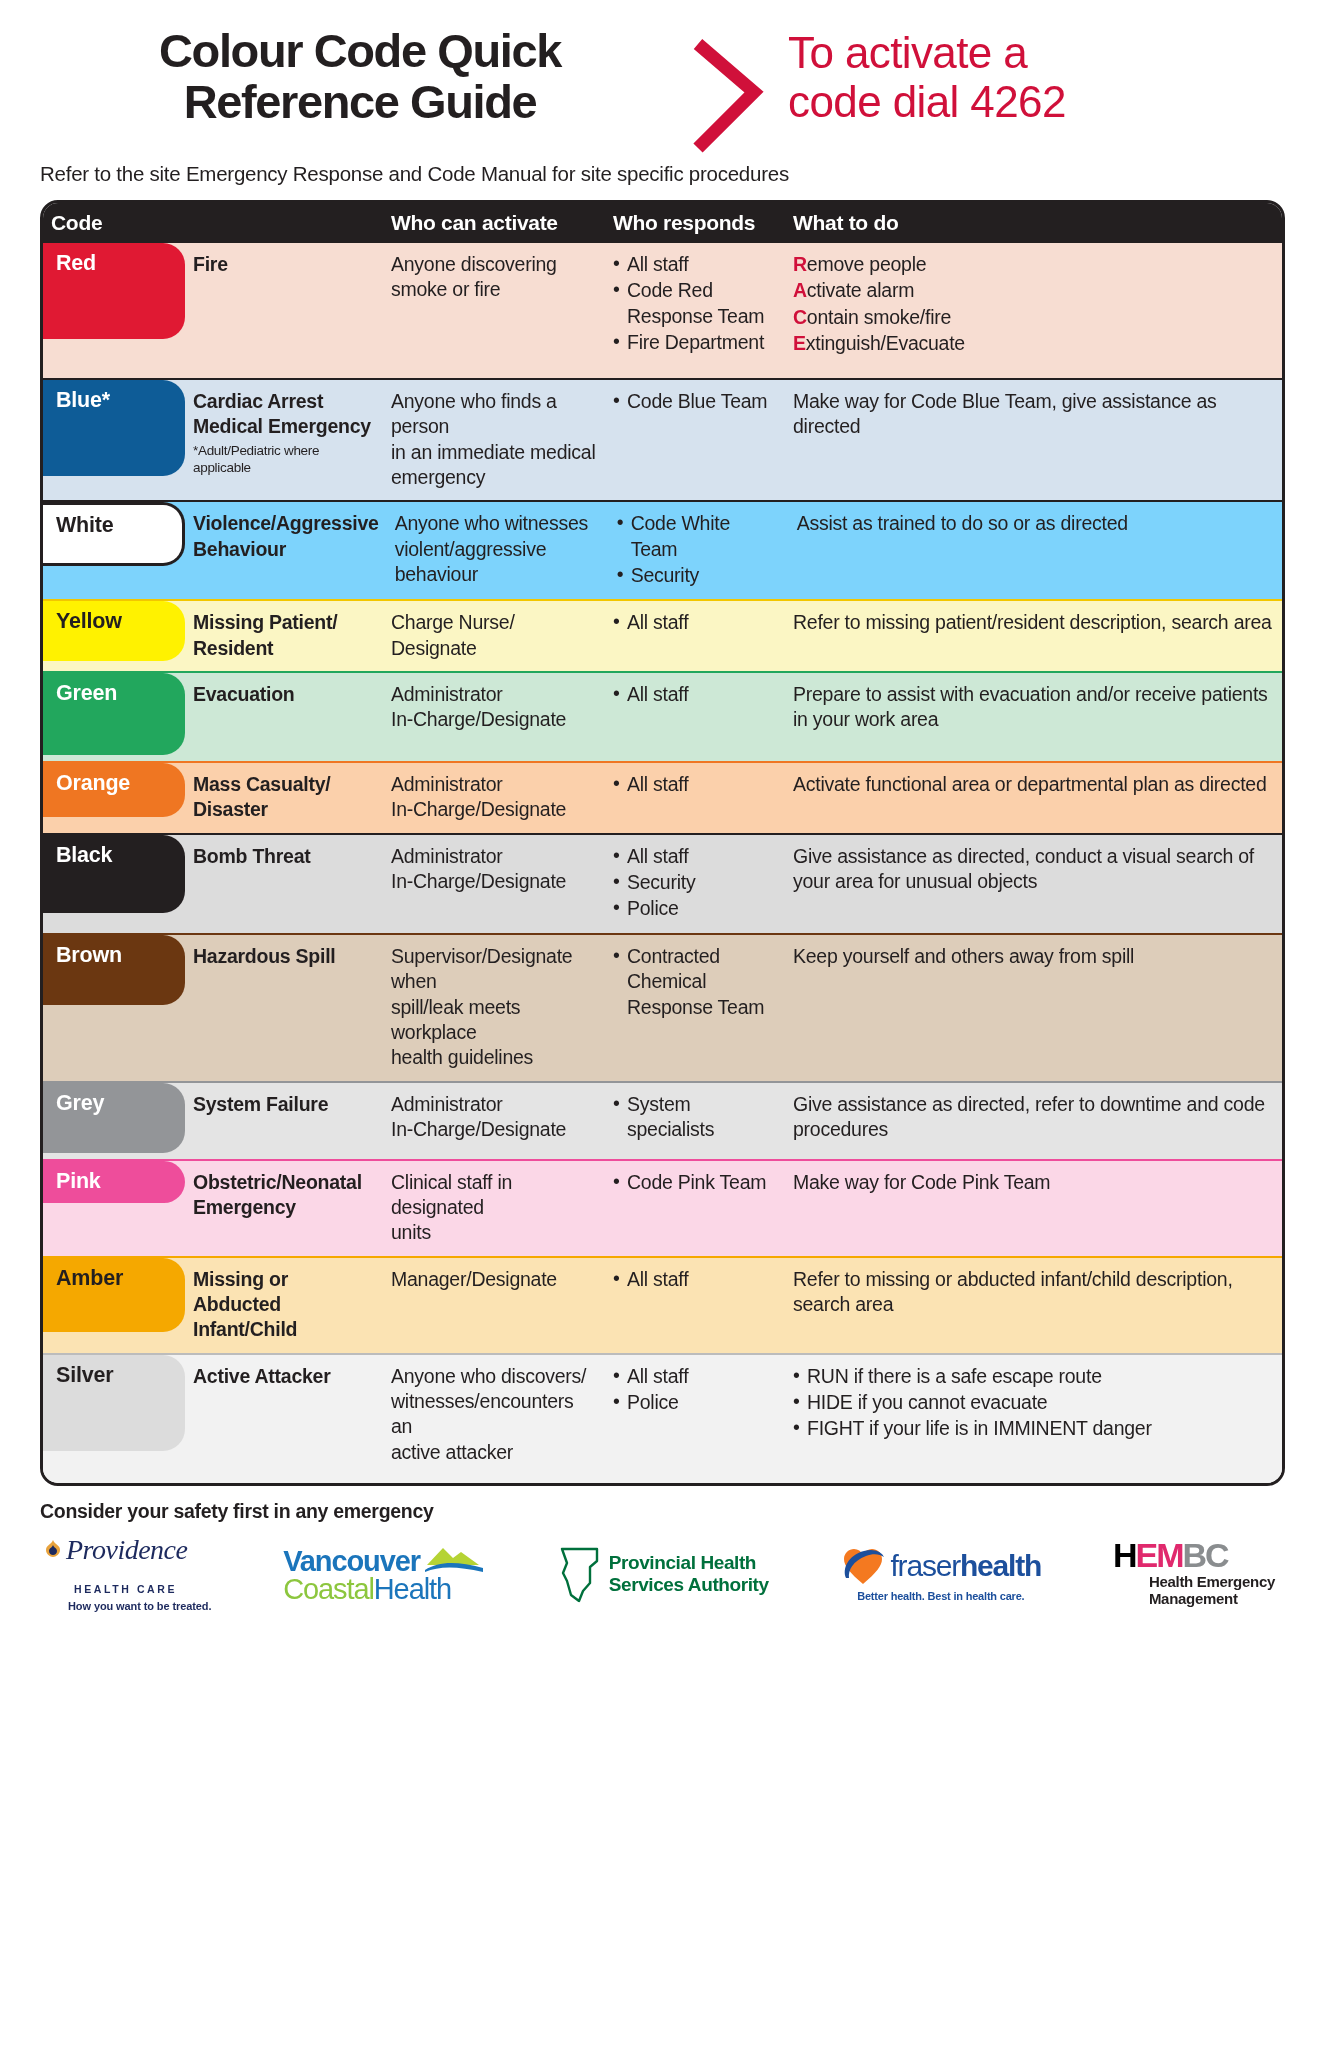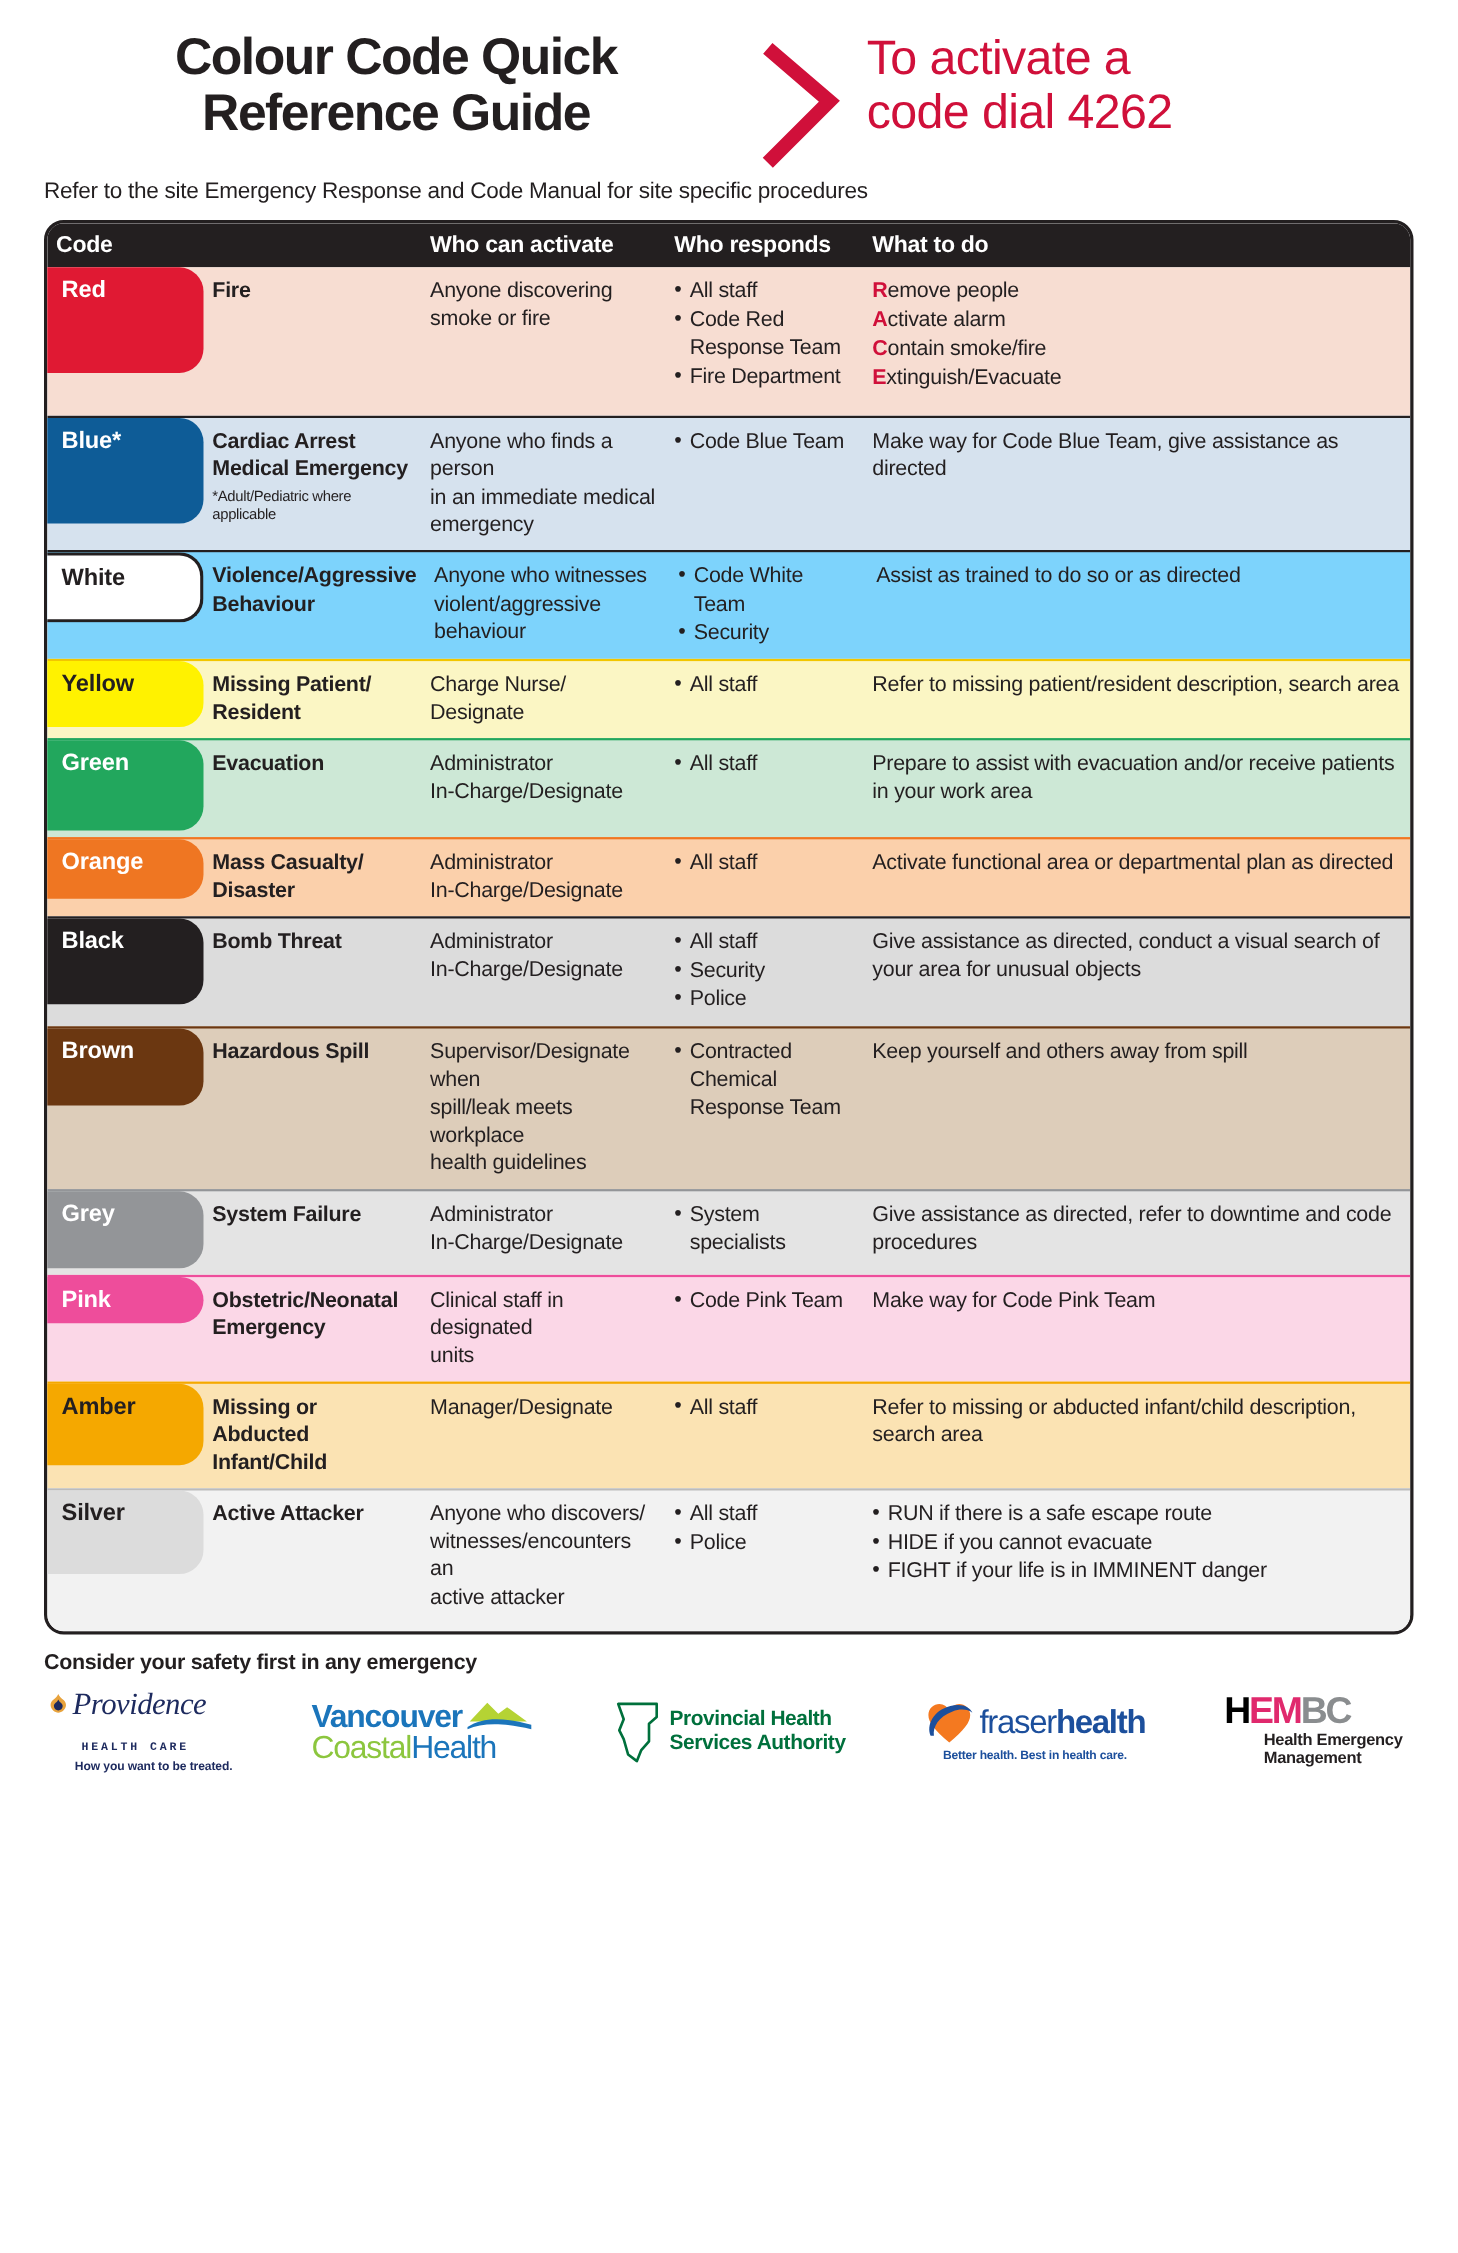--- a/index.html
+++ b/index.html
@@ -186,21 +186,21 @@
   .lg-prov .word {
     font-family: "Liberation Serif", serif;
     font-style: italic;
     font-size: 28px;
     color: #1d2a5e;
     letter-spacing: -0.5px;
     line-height: 1;
   }
   .lg-prov .sub1 {
     font-size: 10.5px; font-weight: bold; color: #1d2a5e;
-    letter-spacing: 2.6px; margin-left: 34px; margin-top: 19px; font-family: Liberation Mono, monospace;
+    letter-spacing: 2.6px; margin-left: 34px; margin-top: 19px;
   }
   .lg-prov .sub2 {
     font-size: 11px; font-weight: bold; color: #1d2a5e;
     margin-left: 28px; margin-top: 5px; letter-spacing: -0.1px;
   }
 
   
   .lg-vch { flex-direction: column; align-items: flex-start; }
   .lg-vch .r1 { display: flex; align-items: flex-end; }
   .lg-vch .van { font-size: 29px; font-weight: bold; color: #1b75bb; letter-spacing: -1.1px; line-height: 0.95; }
@@ -506,21 +506,21 @@
             <ul class="bul">
               <li>All staff</li>
             </ul>
           </div>
           <div class="cell cell-what">
             <div>Refer to missing or abducted infant/child description, search area</div>
           </div>
         </div>
         <div class="row" style="background: rgb(242, 242, 242); min-height: 130px; border-top-color: rgb(188, 188, 188);">
           <div class="cell-code">
-            <div class="chip" style="background: rgb(220, 220, 220); color: rgb(35, 31, 32); height: 76px;">
+            <div class="chip" style="background: rgb(220, 220, 220); color: rgb(35, 31, 32); height: 96px;">
               <span>Silver</span>
             </div>
           </div>
           <div class="cell cell-name">
             <div>Active Attacker</div>
           </div>
           <div class="cell cell-who">
             <div>Anyone who discovers/</div>
             <div>witnesses/encounters an</div>
             <div>active attacker</div>

